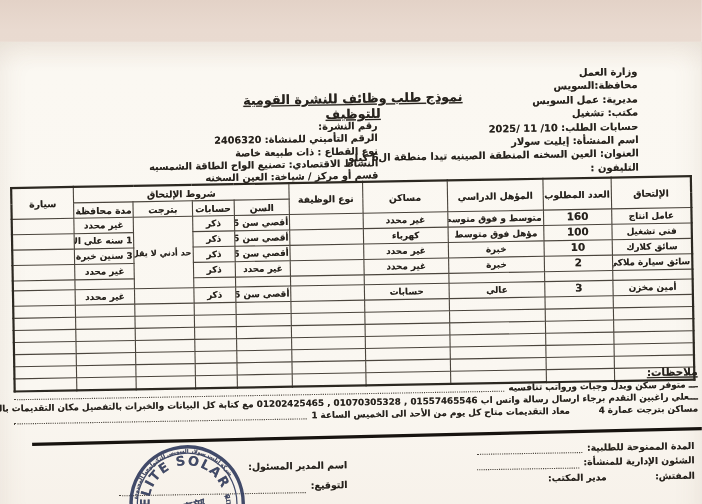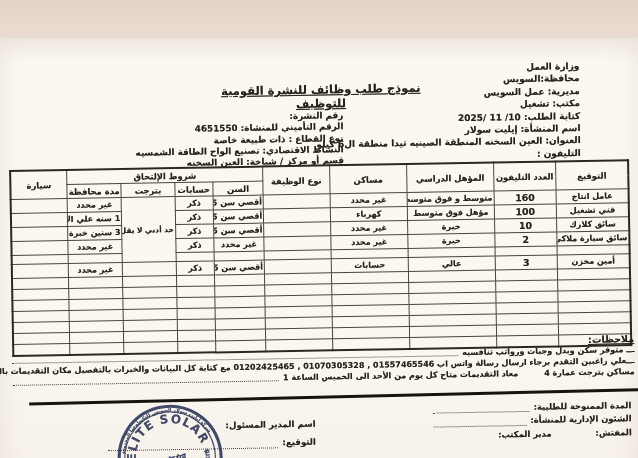--- a/index.html
+++ b/index.html
@@ -55,35 +55,35 @@
 
 <div class="paper">
   <div class="content">
 
     <div class="hdr-right">
       <div>وزارة العمل</div>
       <div>محافظة:السويس</div>
       <div>مديرية:  عمل السويس</div>
       <div>مكتب:  تشغيل</div>
       <div>
-        <span>كتابة الطلب:</span>
+        <span>حسابات الطلب:</span>
         <span class="num">2025/ 11 /10</span>
       </div>
       <div>اسم المنشأة: إيليت سولار</div>
       <div>العنوان: العين السخنه المنطقة الصينيه تيدا منطقة ال6 كيلو</div>
       <div>التليفون :</div>
     </div>
 
     <div class="doc-title">نموذج طلب وظائف للنشرة القومية للتوظيف</div>
 
     <div class="hdr-left">
       <div>رقم النشرة:</div>
       <div>
         <span>الرقم التأميني للمنشاة:</span>
-        <span class="num">4651550</span>
+        <span class="num">2406320</span>
       </div>
       <div>نوع القطاع : ذات طبيعة خاصة</div>
       <div>النشاط الاقتصادي:  تصنيع الواح الطاقة الشمسيه</div>
       <div>قسم أو مركز / شياخة: العين السخنه</div>
     </div>
 
     <table class="jobs">
       <colgroup>
         <col style="width:72px">
           <col style="width:62px">
@@ -91,22 +91,22 @@
         <col style="width:77px">
           <col style="width:66px">
           <col style="width:50px">
         <col style="width:38px">
           <col style="width:53px">
           <col style="width:54px">
         <col style="width:56px">
       </colgroup>
       <thead>
         <tr>
-          <th rowspan="2">التوقيع</th>
-          <th rowspan="2">العدد التليفون</th>
+          <th rowspan="2">الإلتحاق</th>
+          <th rowspan="2">العدد المطلوب</th>
           <th rowspan="2">المؤهل الدراسي</th>
           <th rowspan="2">مساكن</th>
           <th rowspan="2">نوع الوظيفة</th>
           <th colspan="4" class="group-h">شروط الإلتحاق</th>
           <th rowspan="2">سيارة</th>
         </tr>
         <tr>
           <th>السن</th>
           <th>حسابات</th>
           <th>بترجت</th>

